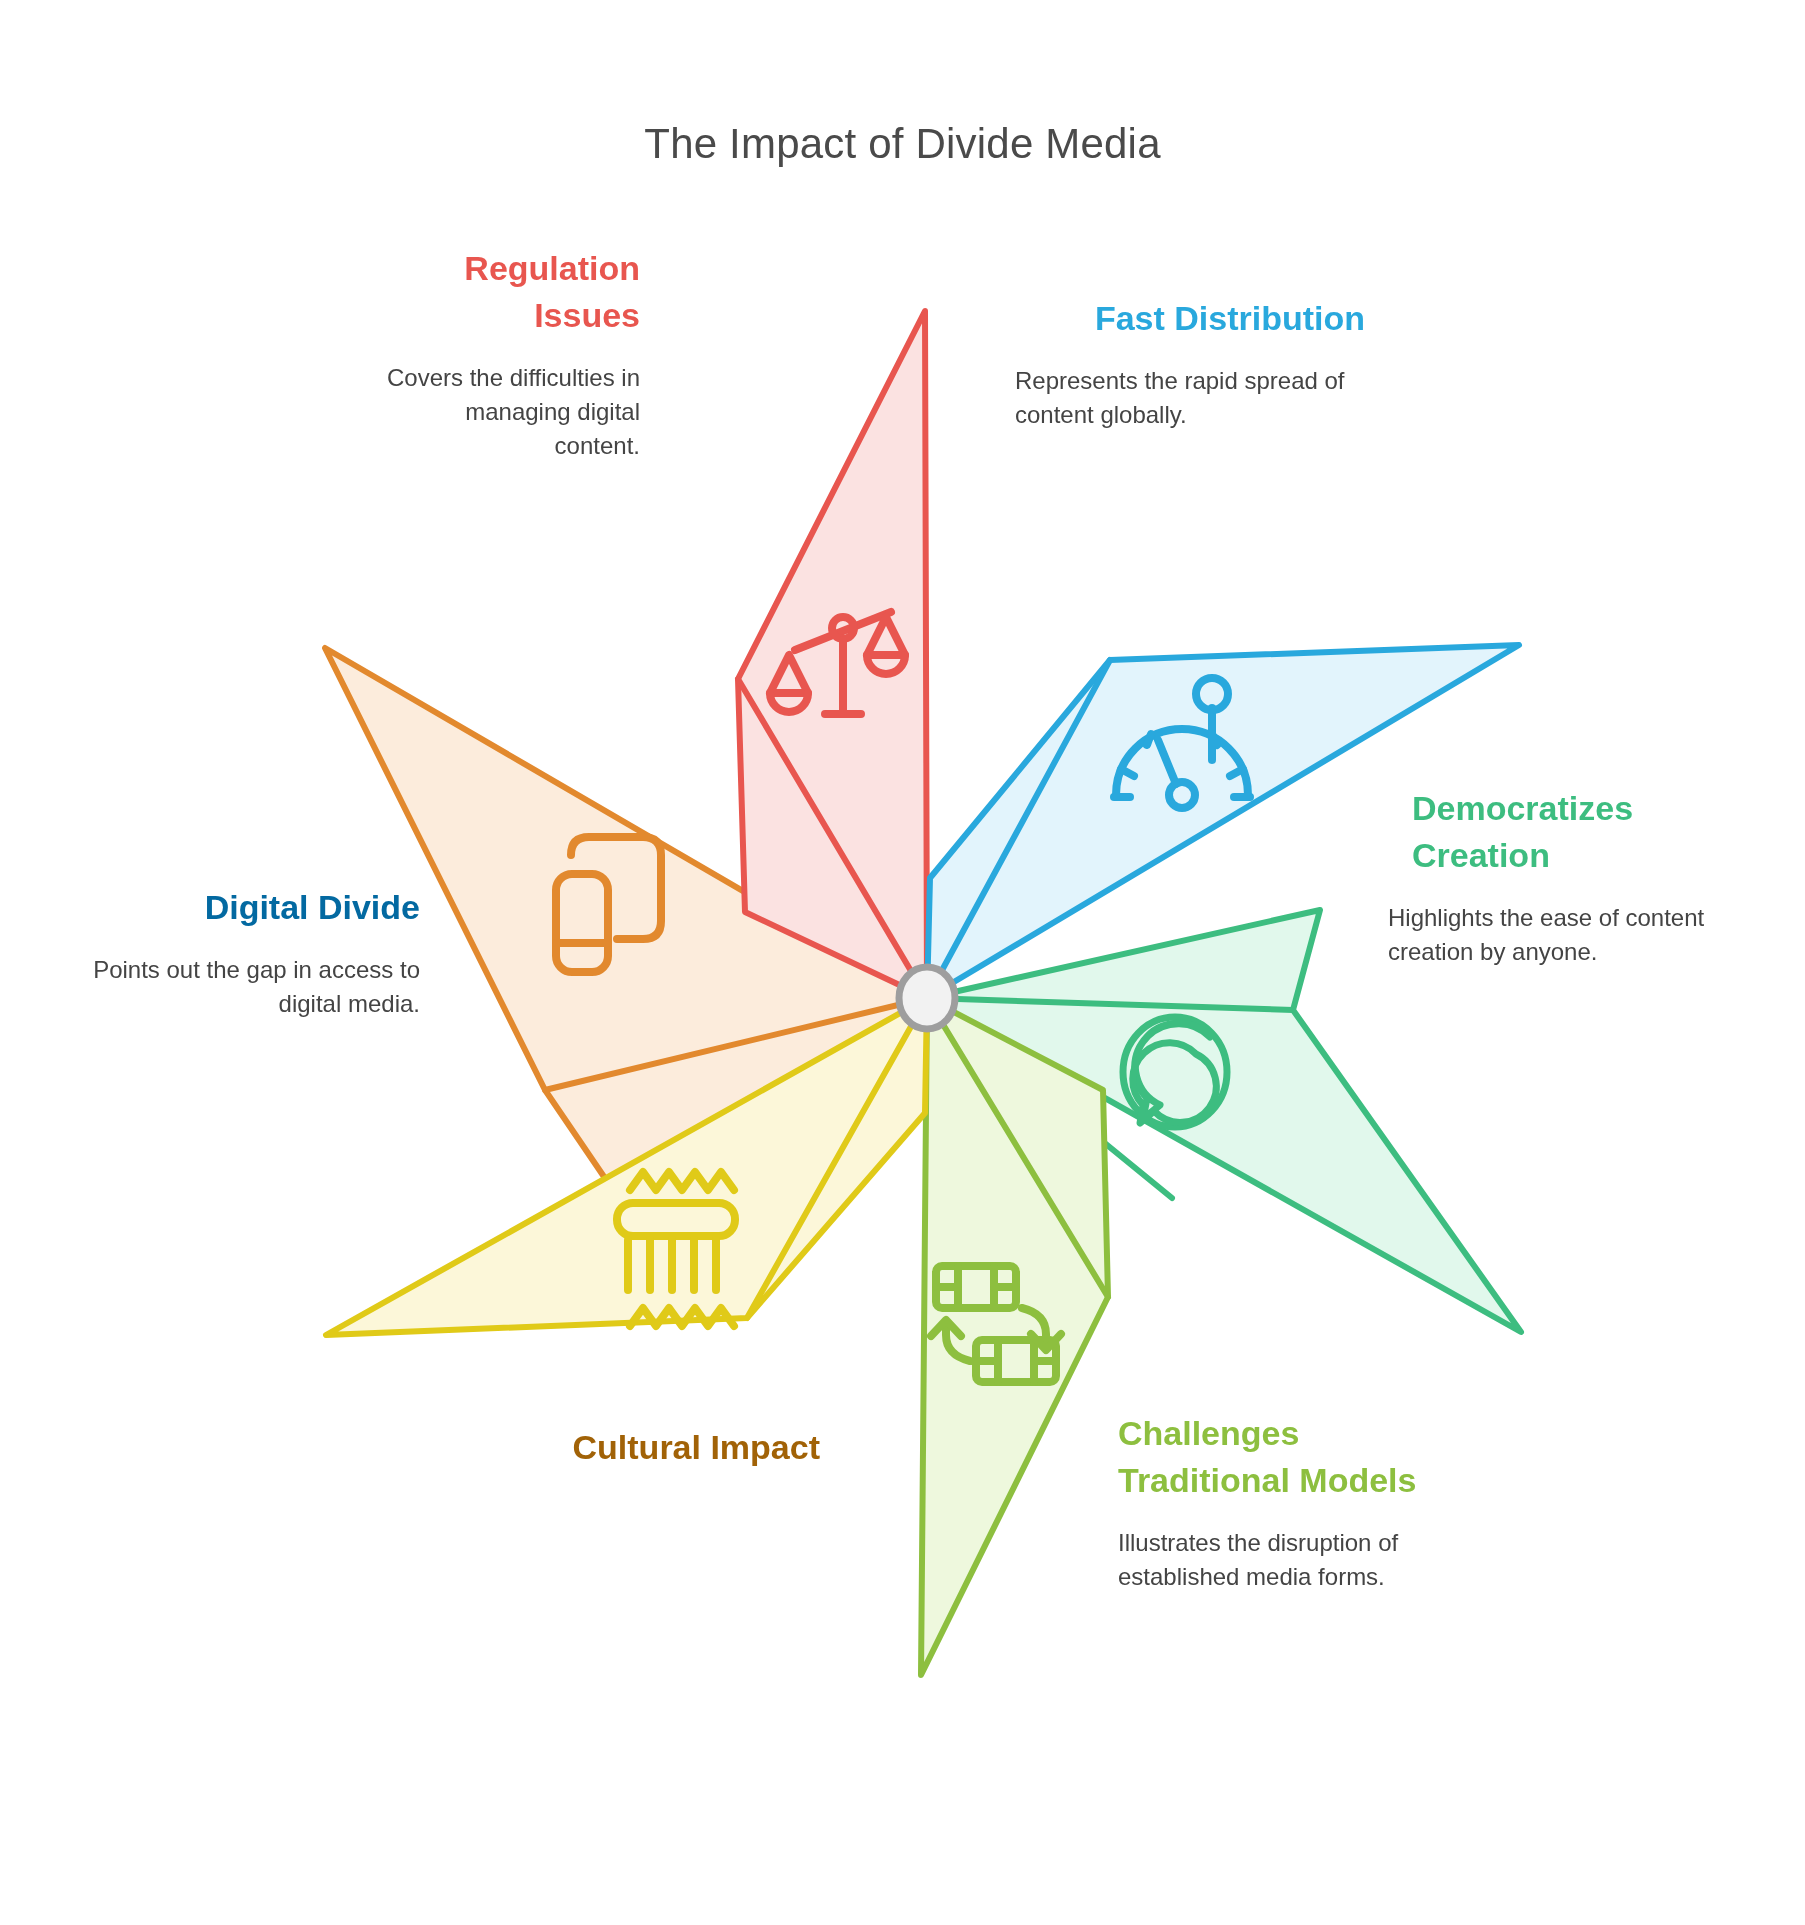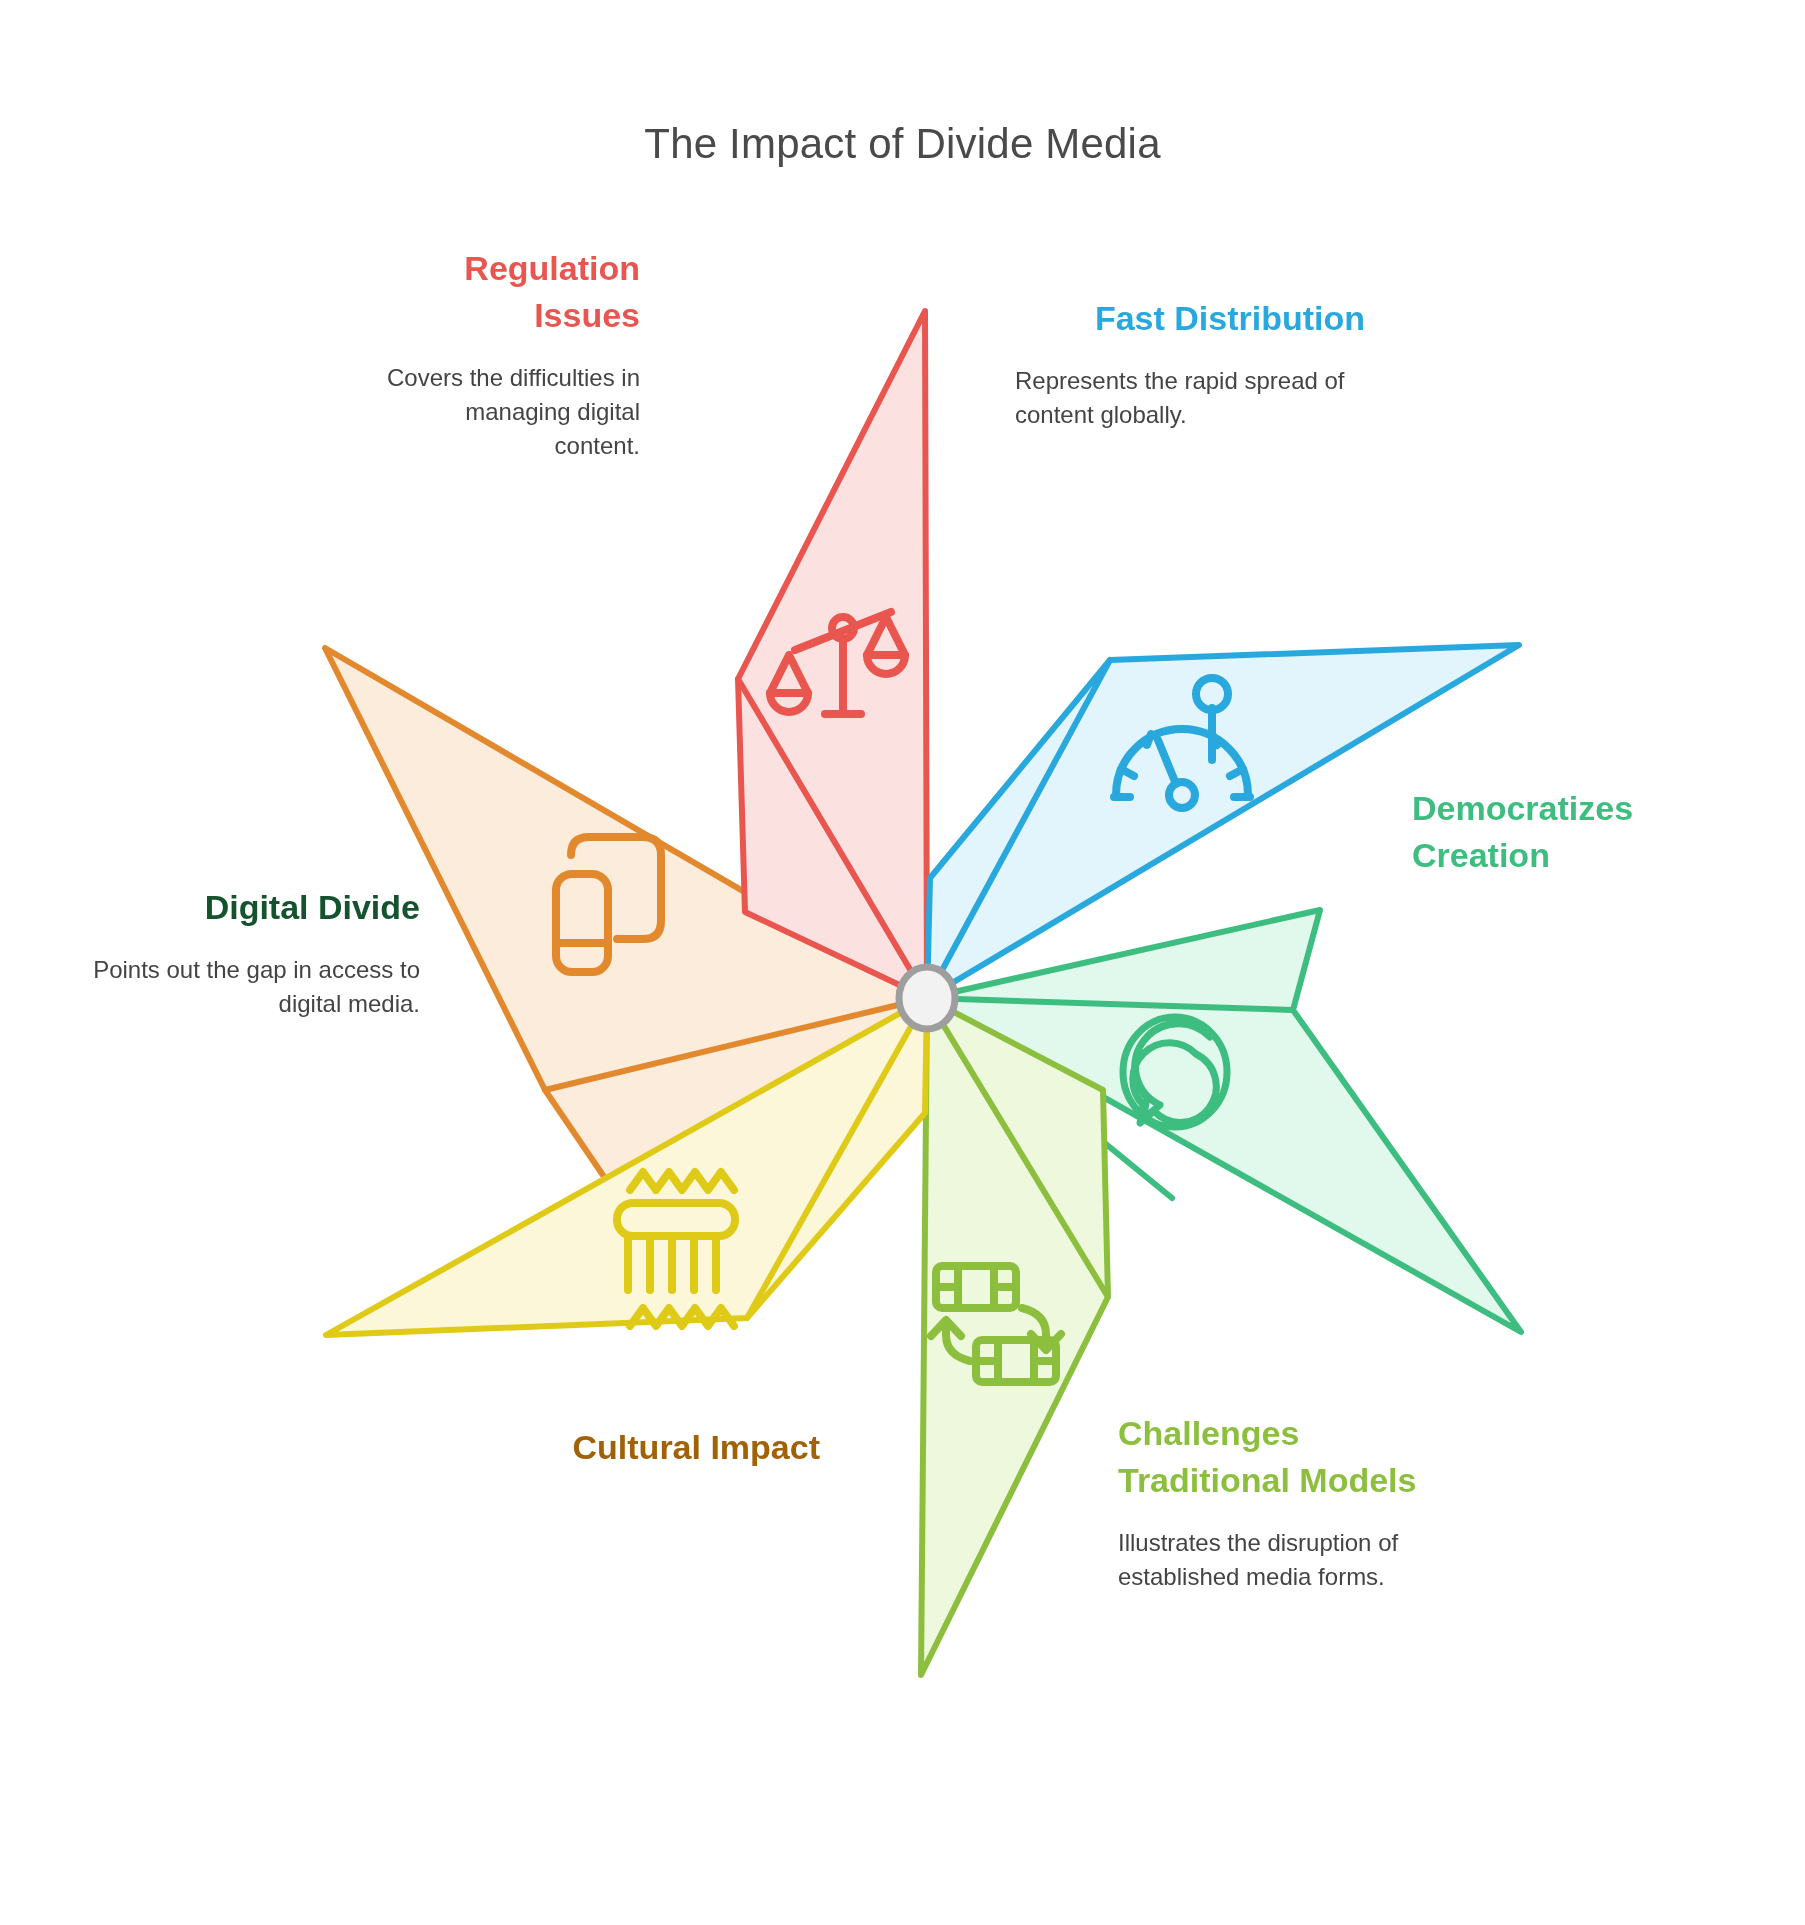--- a/index.html
+++ b/index.html
@@ -176,27 +176,28 @@
   <div class="label-desc">Covers the difficulties in managing digital content.</div>
 </div>
 
 <div class="label-block" id="lbl-fast">
   <div class="label-title" style="color: rgb(41, 168, 221);">Fast Distribution</div>
   <div class="label-desc">Represents the rapid spread of content globally.</div>
 </div>
 
 <div class="label-block" id="lbl-democratize">
   <div class="label-title" style="color: rgb(61, 189, 128); margin-left: 24px;">Democratizes Creation</div>
+  <div class="label-desc">Highlights the ease of content creation by anyone.</div>
 </div>
 
 <div class="label-block" id="lbl-challenges">
   <div class="label-title" style="color: rgb(141, 191, 63);">Challenges Traditional Models</div>
   <div class="label-desc">Illustrates the disruption of established media forms.</div>
 </div>
 
 <div class="label-block" id="lbl-cultural">
   <div class="label-title" style="color: #a16207; margin-top: 35px;">Cultural Impact</div>
 </div>
 
 <div class="label-block" id="lbl-divide">
-  <div class="label-title" style="color: #14532d;">Digital Divide</div>
+  <div class="label-title" style="color: #0369a1;">Digital Divide</div>
   <div class="label-desc">Points out the gap in access to digital media.</div>
 </div>
 
 </body></html>

